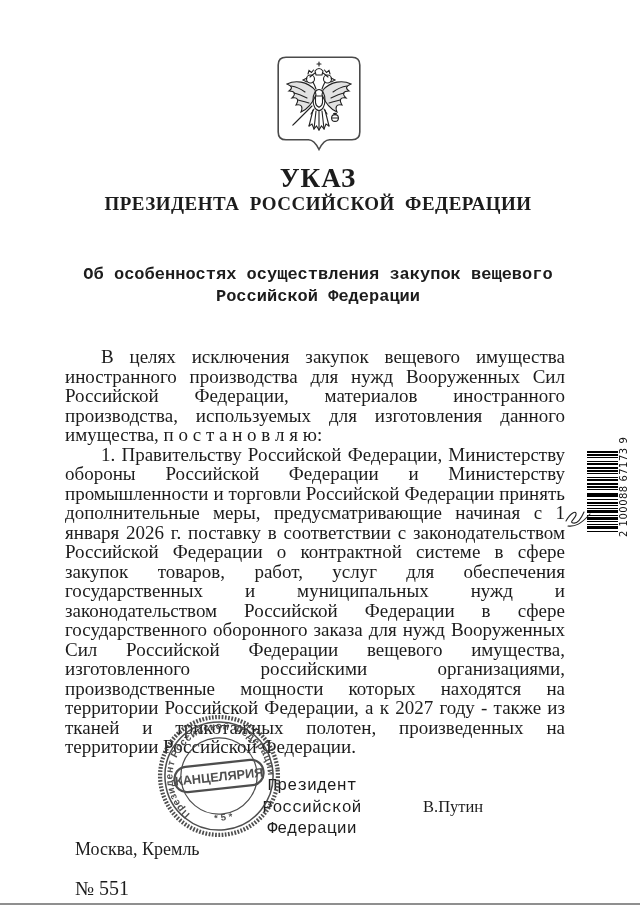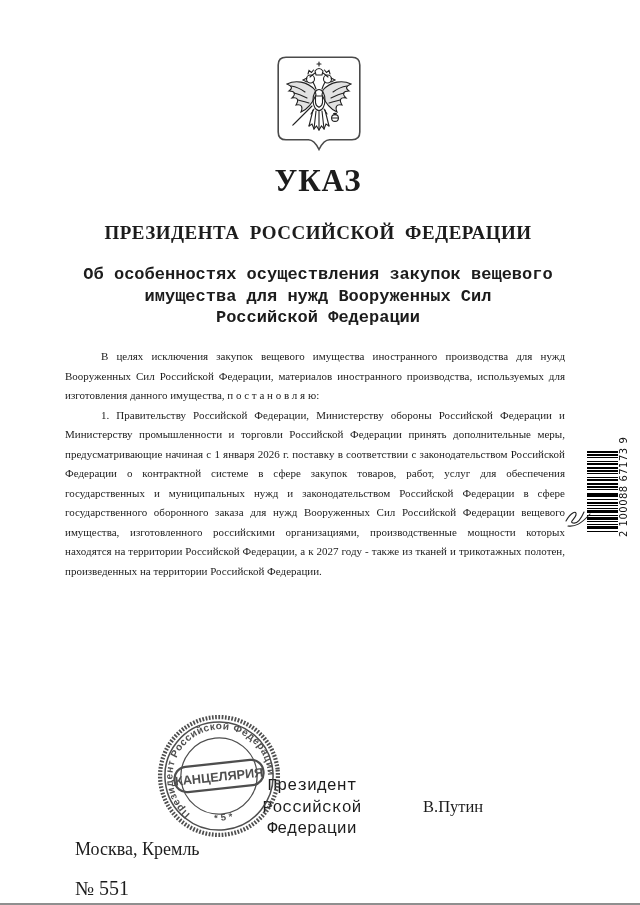--- a/index.html
+++ b/index.html
@@ -4,30 +4,30 @@
 <style>
   html,body{margin:0;padding:0;background:#ffffff;}
   .page{position:relative;width:640px;height:905px;background:#ffffff;
         font-family:"Liberation Serif","DejaVu Serif",serif;color:#1c1c1c;overflow:hidden;}
 
   
   .arms{position:absolute;left:277px;top:56px;width:84px;height:98px;}
 
   
   .doc-type{position:absolute;left:0;top:163px;width:636px;text-align:center;
-            font-size:31px;font-weight:bold;letter-spacing:1px;}
-  .issuer{position:absolute;left:0;top:222px;width:636px;text-align:center;
+            font-size:27px;font-weight:bold;letter-spacing:1px;}
+  .issuer{position:absolute;left:0;top:193px;width:636px;text-align:center;
           font-size:19px;font-weight:bold;letter-spacing:0.5px;word-spacing:5px;}
   .subject{position:absolute;left:68px;top:264px;width:500px;text-align:center;
            font-size:17px;font-weight:bold;line-height:21.5px;font-family:Liberation Mono, monospace;}
   .subject span{display:block;}
 
   
   .body-text{position:absolute;left:65px;top:347px;width:500px;
-             font-size:11px;line-height:19.5px;text-align:justify;}
+             font-size:19px;line-height:19.5px;text-align:justify;}
   .body-text p{margin:0;text-indent:36px;}
 
   
   .sig-block{position:absolute;left:233px;top:775px;width:158px;text-align:center;
              font-size:16.5px;line-height:21.5px;font-family:Liberation Mono, monospace;}
   .sig-block span{display:block;}
   .sig-name{position:absolute;left:423px;top:797px;font-size:16.5px;}
 
   
   .stamp{position:absolute;left:155px;top:712px;width:128px;height:128px;opacity:0.92;}
@@ -86,21 +86,20 @@
       <path d="M-6 50 L-10 66 M-3 51 L-5 69 M0 51 V70 M3 51 L5 69 M6 50 L10 66"></path>
       <path d="M-10 66 L-7 64 L-5 69 L-2.5 66 L0 70 L2.5 66 L5 69 L7 64 L10 66"></path>
     </g>
   </svg>
 
   <div class="doc-type">УКАЗ</div>
   <div class="issuer">ПРЕЗИДЕНТА РОССИЙСКОЙ ФЕДЕРАЦИИ</div>
 
   <div class="subject">
     <span>Об особенностях осуществления закупок вещевого</span>
-    <span>имущества для нужд Вооруженных Сил</span>
     <span>Российской Федерации</span>
   </div>
 
   <div class="body-text">
     <p>В целях исключения закупок вещевого имущества иностранного производства для нужд Вооруженных Сил Российской Федерации, материалов иностранного производства, используемых для изготовления данного имущества, п о с т а н о в л я ю:</p>
     <p>1. Правительству Российской Федерации, Министерству обороны Российской Федерации и Министерству промышленности и торговли Российской Федерации принять дополнительные меры, предусматривающие начиная с 1 января 2026 г. поставку в соответствии с законодательством Российской Федерации о контрактной системе в сфере закупок товаров, работ, услуг для обеспечения государственных и муниципальных нужд и законодательством Российской Федерации в сфере государственного оборонного заказа для нужд Вооруженных Сил Российской Федерации вещевого имущества, изготовленного российскими организациями, производственные мощности которых находятся на территории Российской Федерации, а к 2027 году - также из тканей и трикотажных полотен, произведенных на территории Российской Федерации.</p>
   </div>
 
   <div class="sig-block">
     <span>Президент</span>

